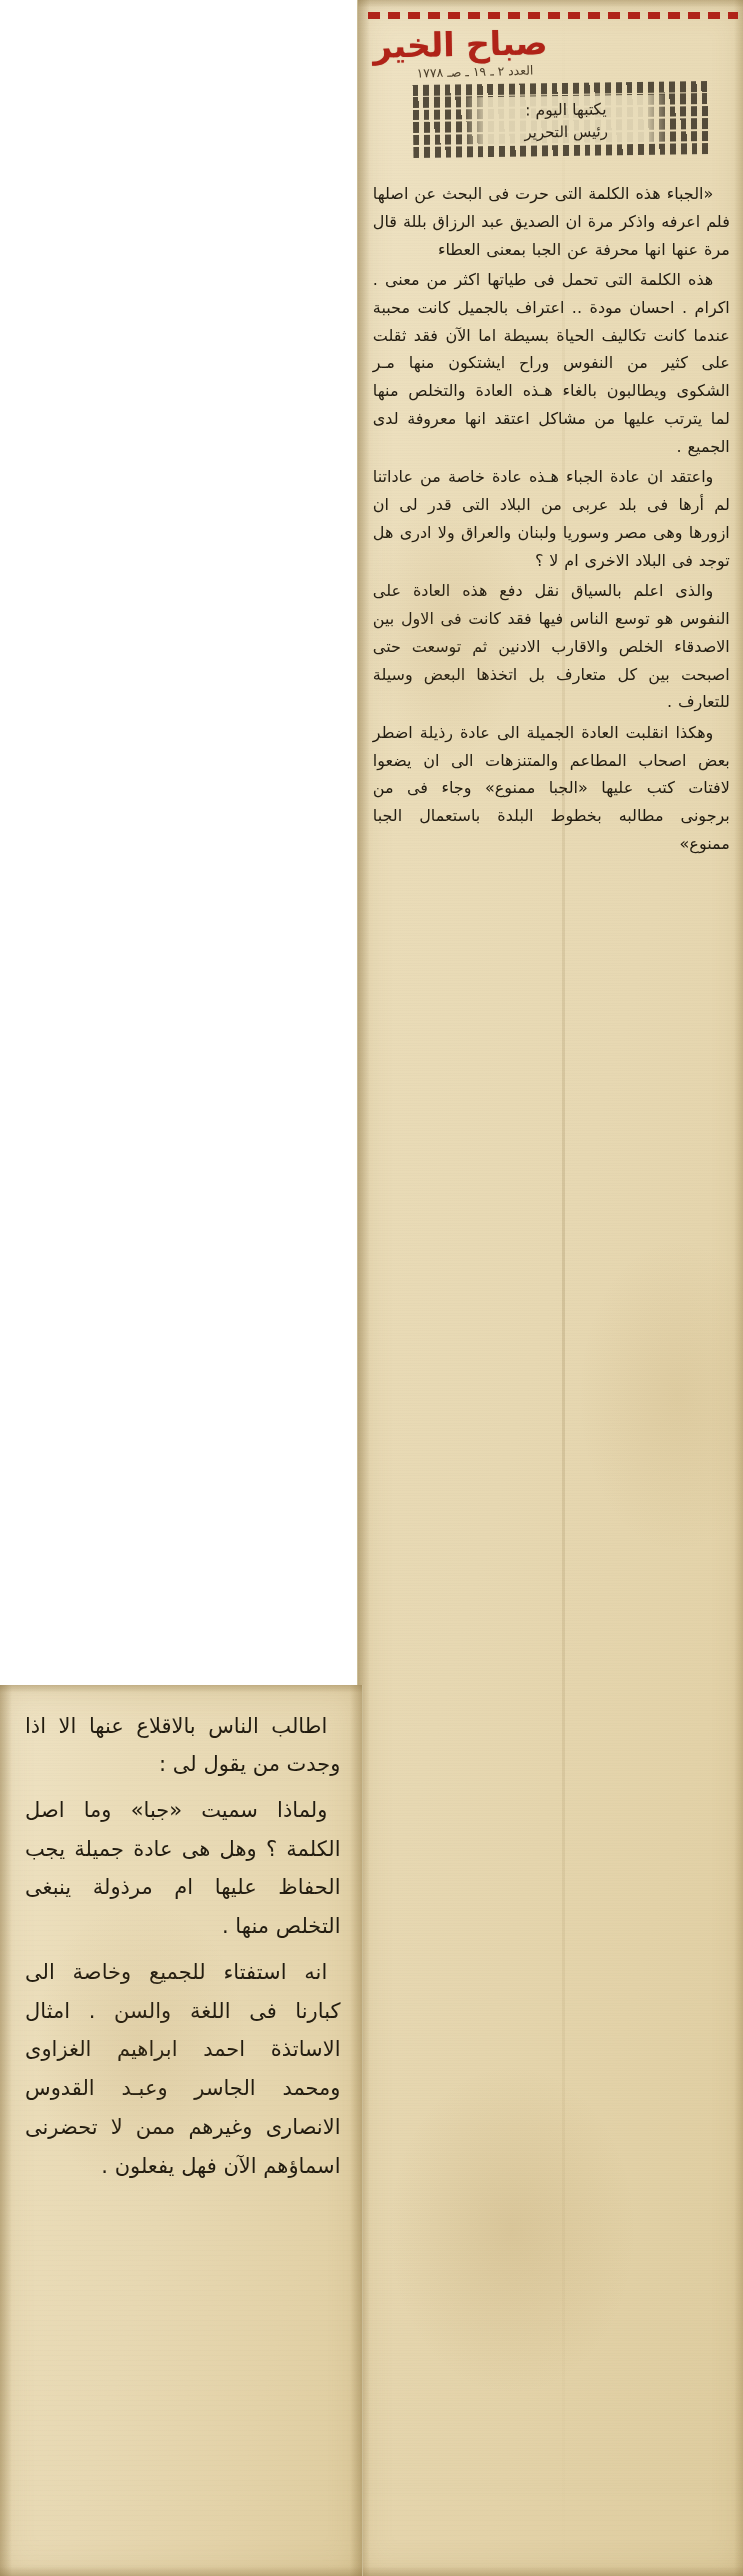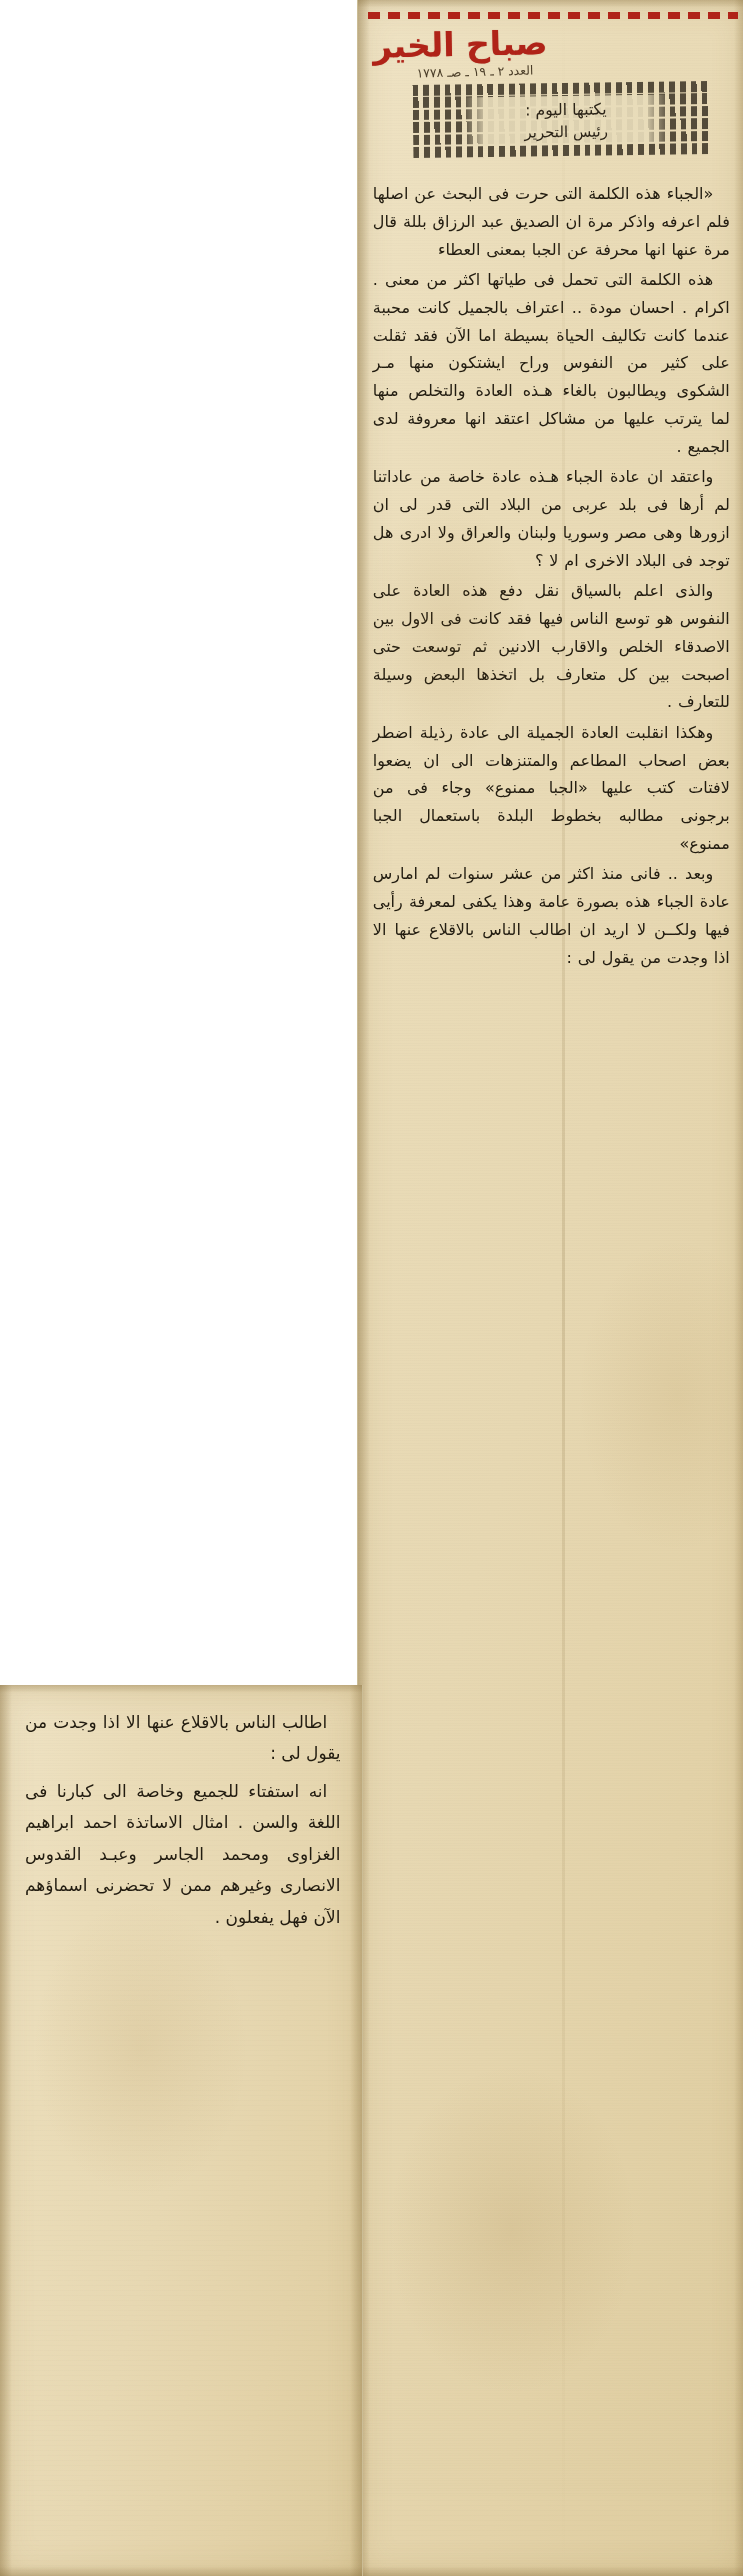--- a/index.html
+++ b/index.html
@@ -183,21 +183,21 @@
   
   #side-body {
     position: absolute;
     left: 0;
     top: 0;
     right: 0;
     padding: 21.5px 21.5px 16.5px 25px;
     direction: rtl;
     text-align: justify;
     color: #221c10;
-    font-size: 17px;
+    font-size: 21px;
     line-height: 1.85;
   }
   #side-body p {
     margin: 0 0 6.6px 0;
     text-indent: 13.2px;
   }
 
   
   .stain {
     position: absolute;
@@ -248,31 +248,31 @@
     <div class="line1">يكتبها اليوم :</div>
     <div class="line2">رئيس التحرير</div>
   </div>
 
   <div id="article-body">
     <p>«الجباء هذه الكلمة التى حرت فى البحث عن اصلها فلم اعرفه واذكر مرة ان الصديق عبد الرزاق بللة قال مرة عنها انها محرفة عن الجبا بمعنى العطاء</p>
     <p>هذه الكلمة التى تحمل فى طياتها اكثر من معنى . اكرام . احسان مودة .. اعتراف بالجميل كانت محببة عندما كانت تكاليف الحياة بسيطة اما الآن فقد ثقلت على كثير من النفوس وراح ايشتكون منها مـر الشكوى ويطالبون بالغاء هـذه العادة والتخلص منها لما يترتب عليها من مشاكل اعتقد انها معروفة لدى الجميع .</p>
     <p>واعتقد ان عادة الجباء هـذه عادة خاصة من عاداتنا لم أرها فى بلد عربى من البلاد التى قدر لى ان ازورها وهى مصر وسوريا ولبنان والعراق ولا ادرى هل توجد فى البلاد الاخرى ام لا ؟</p>
     <p>والذى اعلم بالسياق نقل دفع هذه العادة على النفوس هو توسع الناس فيها فقد كانت فى الاول بين الاصدقاء الخلص والاقارب الادنين ثم توسعت حتى اصبحت بين كل متعارف بل اتخذها البعض وسيلة للتعارف .</p>
     <p>وهكذا انقلبت العادة الجميلة الى عادة رذيلة اضطر بعض اصحاب المطاعم والمتنزهات الى ان يضعوا لافتات كتب عليها «الجبا ممنوع» وجاء فى من برجونى مطالبه بخطوط البلدة باستعمال الجبا ممنوع»</p>
-    <p>وبعد .. فانى منذ اكثر من عشر سنوات لم امارس عادة الجباء هذه بصورة عامة وهذا يكفى لمعرفة رأيى فيها ولكــن لا اريد ان اطالب الناس بالاقلاع عنها الا اذا وجدت من يقول لى :</p>
   </div>
 
   <div id="side-column" class="clip">
     <div class="tear-left"></div>
     <div class="tear-right"></div>
     <div class="tear-top"></div>
     <div class="tear-bottom"></div>
 
     <div id="side-body">
       <p>اطالب الناس بالاقلاع عنها الا اذا وجدت من يقول لى :</p>
+      <p>ولماذا سميت «جبا» وما اصل الكلمة ؟ وهل هى عادة جميلة يجب الحفاظ عليها ام مرذولة ينبغى التخلص منها .</p>
       <p>انه استفتاء للجميع وخاصة الى كبارنا فى اللغة والسن . امثال الاساتذة احمد ابراهيم الغزاوى ومحمد الجاسر وعبـد القدوس الانصارى وغيرهم ممن لا تحضرنى اسماؤهم الآن فهل يفعلون .</p>
     </div>
   </div>
 
   <div class="stain s1"></div>
   <div class="stain s2"></div>
   <div class="stain s3"></div>
   <div class="stain s4"></div>
 
   <div class="crease" style="left:562px; top:0; width:2.5px; height:2576px;"></div>

